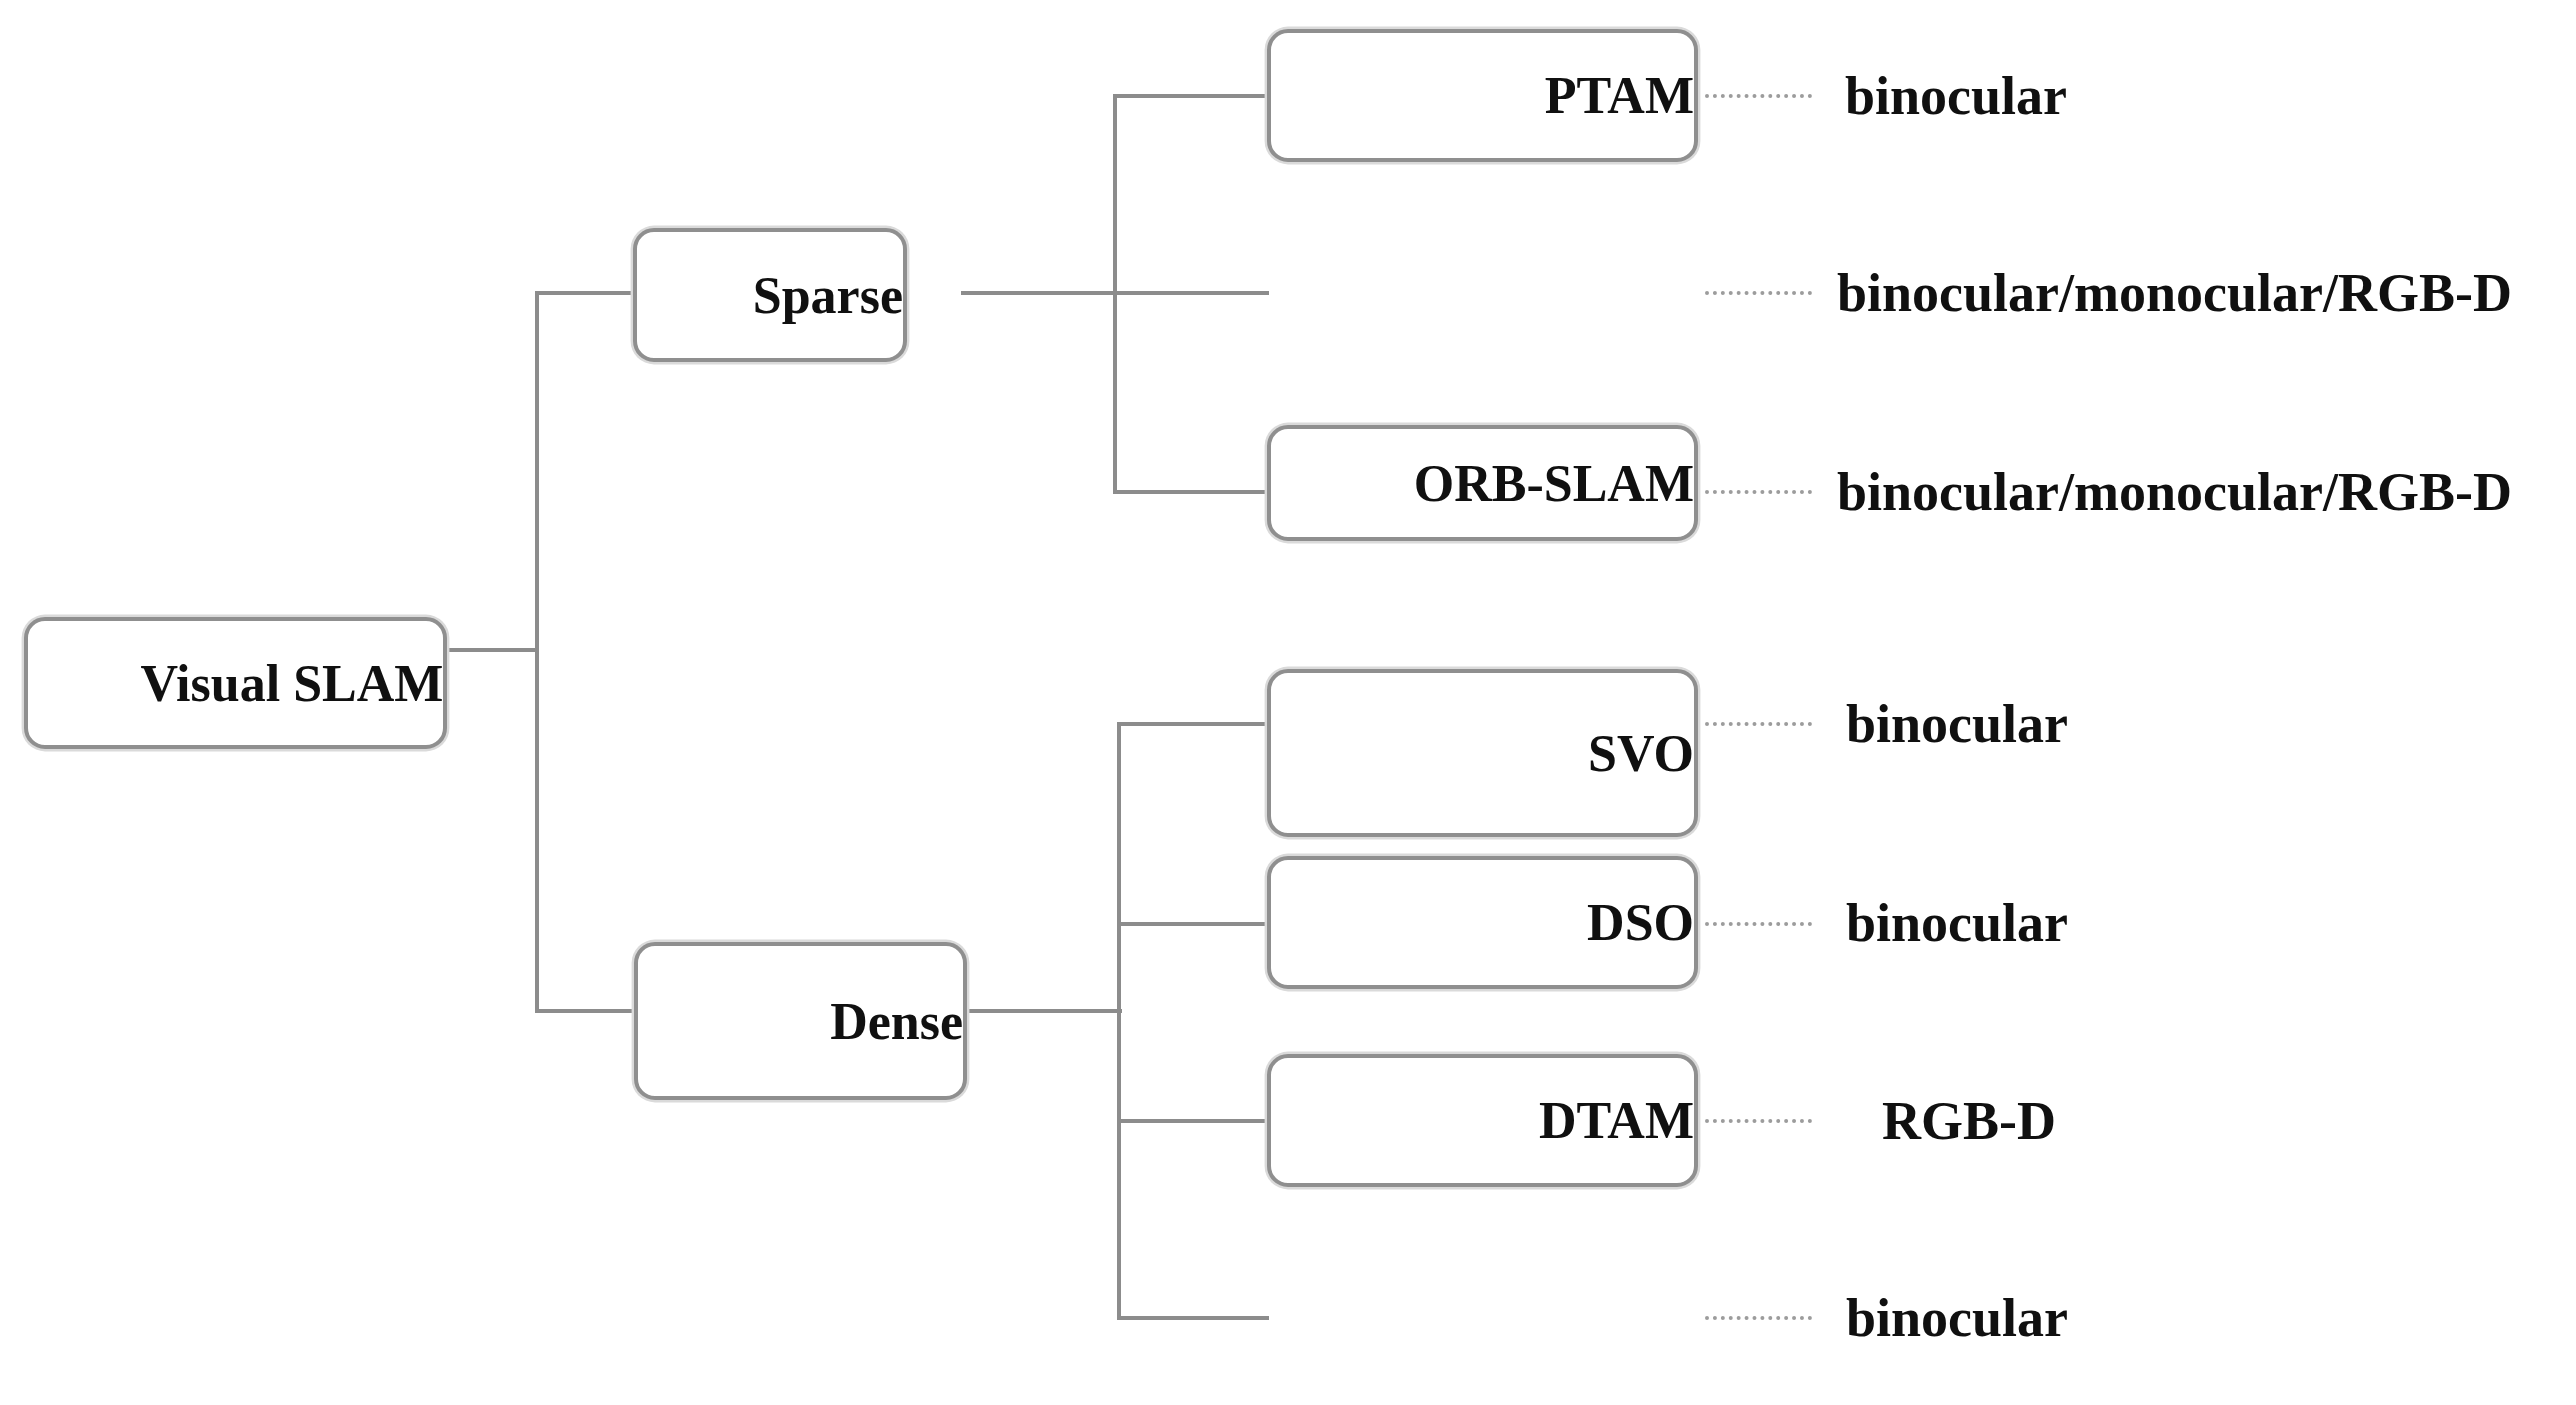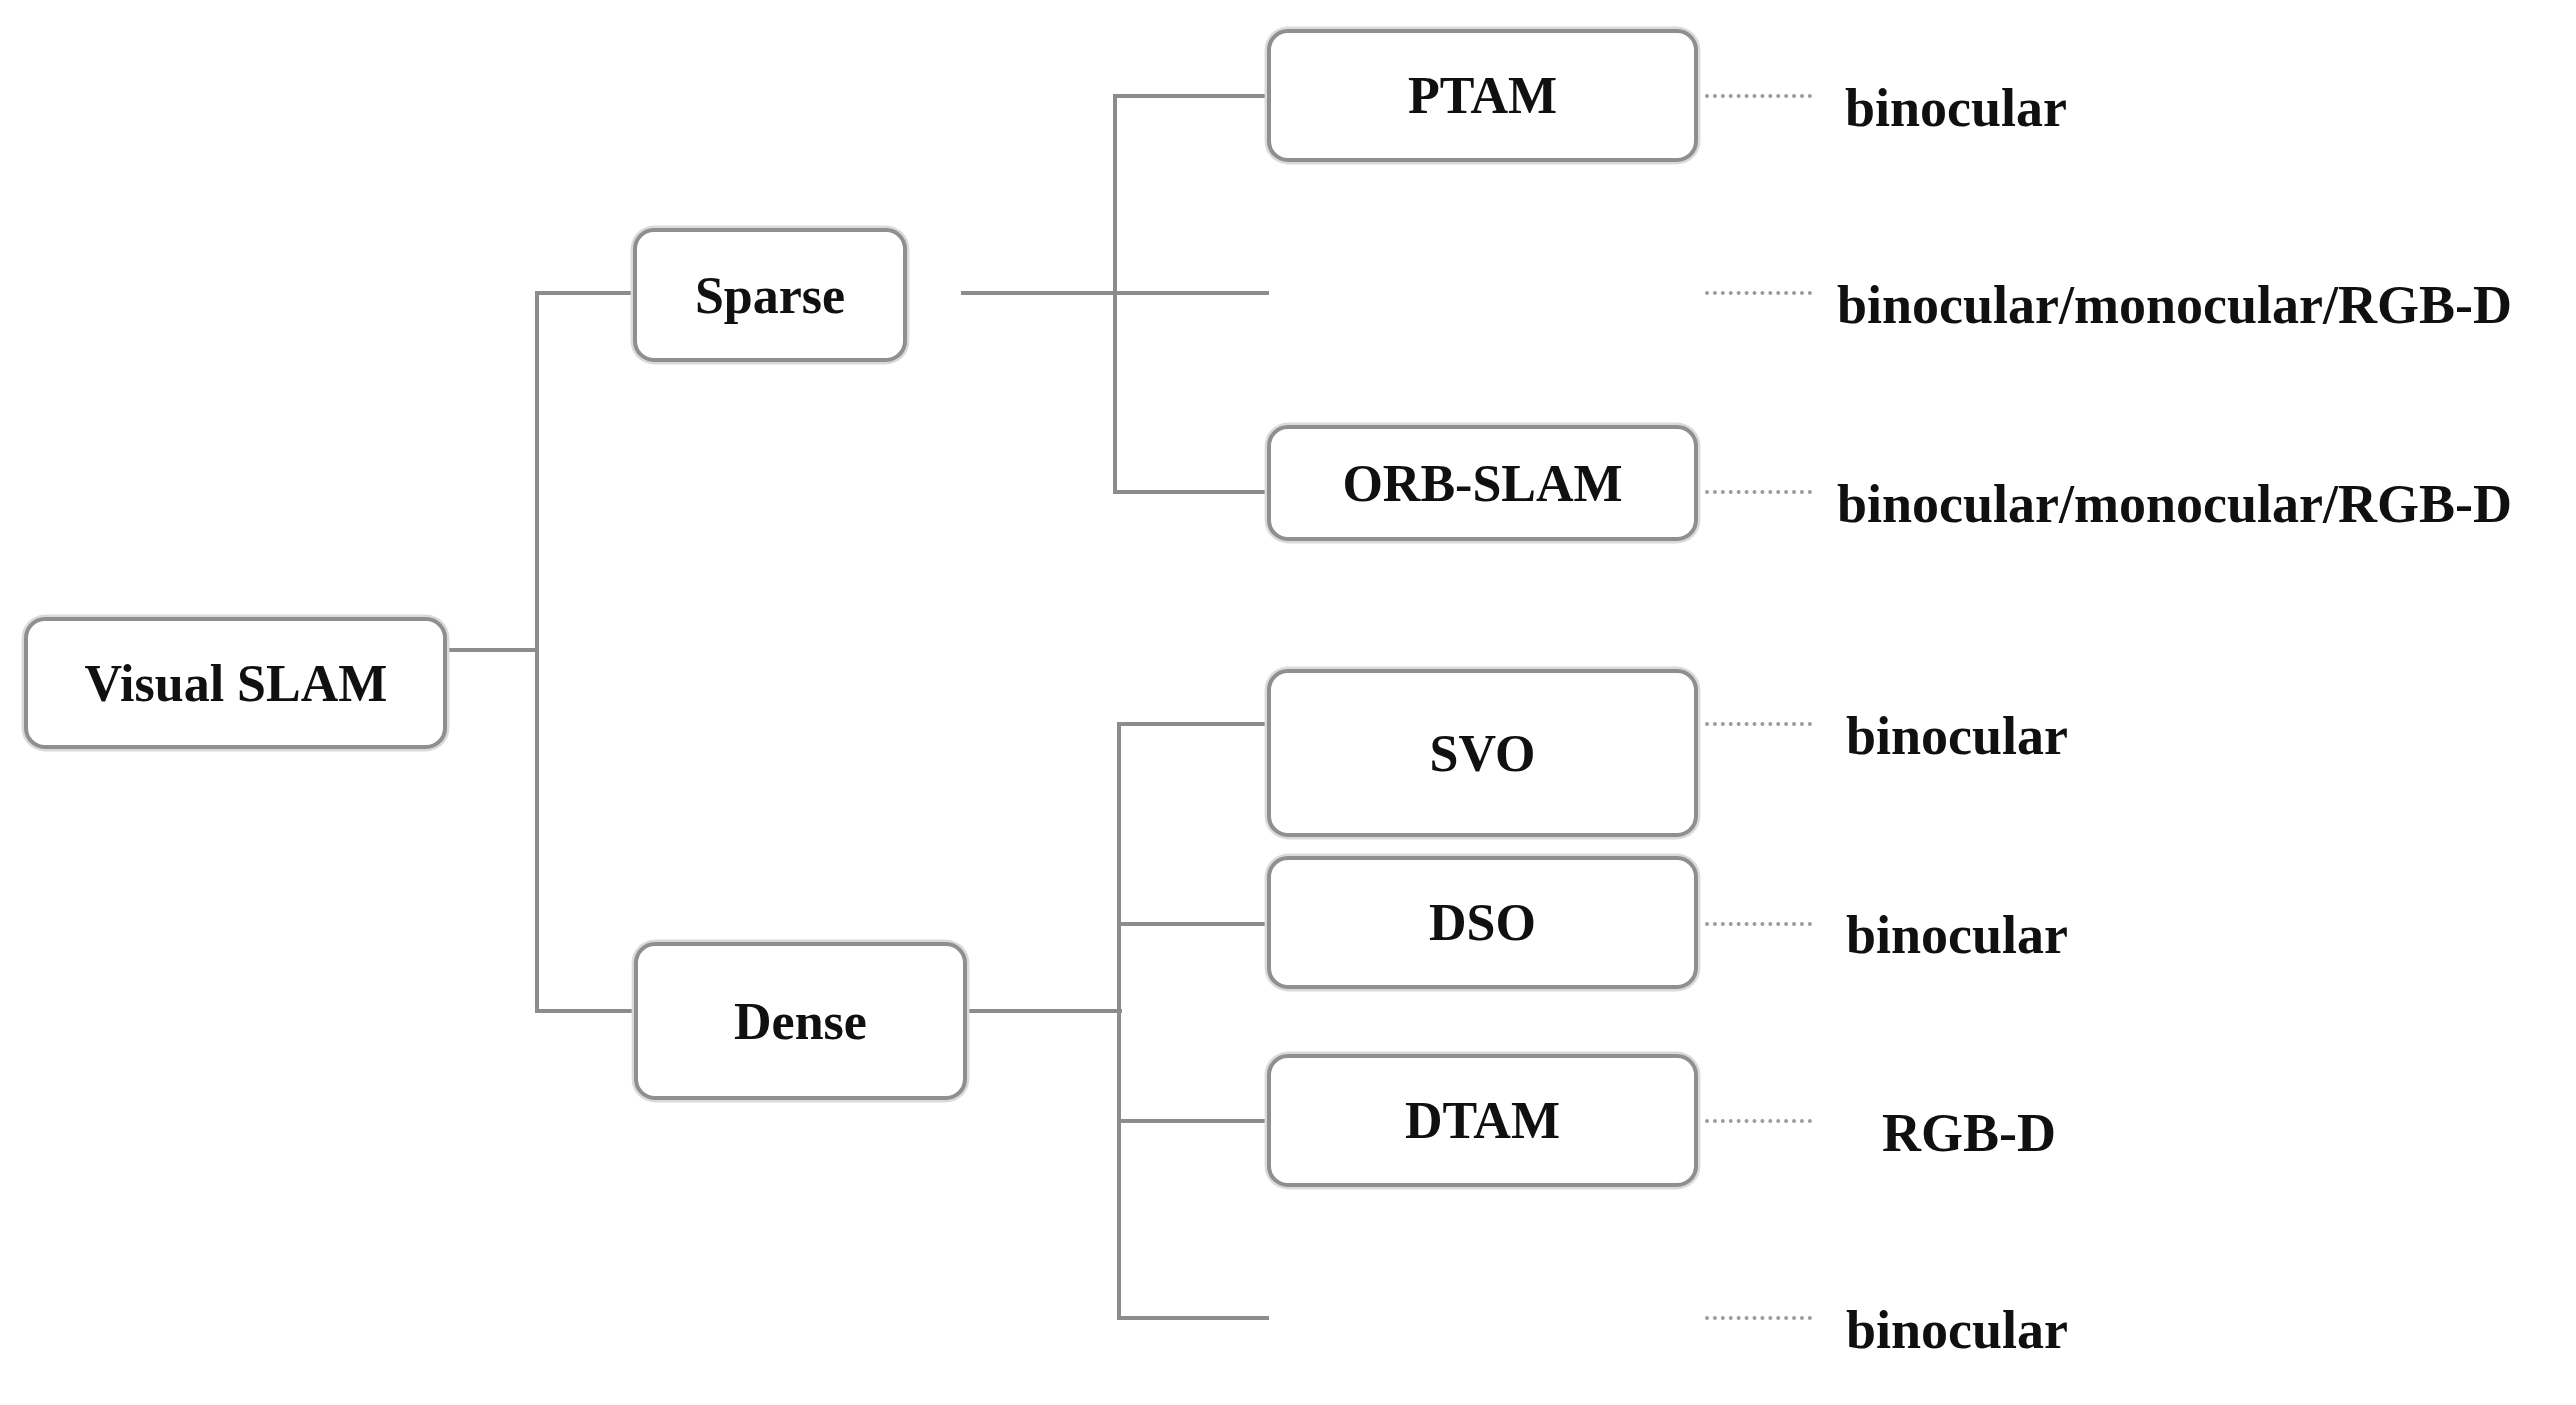--- a/index.html
+++ b/index.html
@@ -18,21 +18,21 @@
     font-family:"Liberation Serif", serif;
     overflow:hidden;
   }
   .node{
     position:absolute;
     box-sizing:border-box;
     border:4.1px solid var(--box_border);
     border-radius:21px;
     box-shadow:0 0 0 2.4px var(--box_halo);
     background:var(--background);
-    display:flex;align-items:center;justify-content:center;
+    display:flex;align-items:center;justify-content:flex-end;
   }
   .node span{
     font-weight:bold;
     font-size:52px;
     color:var(--text);
     white-space:nowrap;
   }
   .line{position:absolute;background:var(--line);}
   .line.h{height:4.1px;}
   .line.v{width:4.1px;}
@@ -41,21 +41,20 @@
     height:0;
     border-top:4.1px dotted var(--dotted);
   }
   .sensor{
     position:absolute;
     transform:translateY(-50%);
     font-weight:bold;
     font-size:54px;
     color:var(--text);
     white-space:nowrap;
-    margin-top:12px;
   }
 </style>
 </head>
 <body>
 
 <div class="diagram">
 
   <div class="line h" style="left:446px;top:648px;width:93px"></div>
   <div class="line v" style="left:535px;top:291px;height:721px"></div>
   <div class="line h" style="left:535px;top:291px;width:99px"></div>

